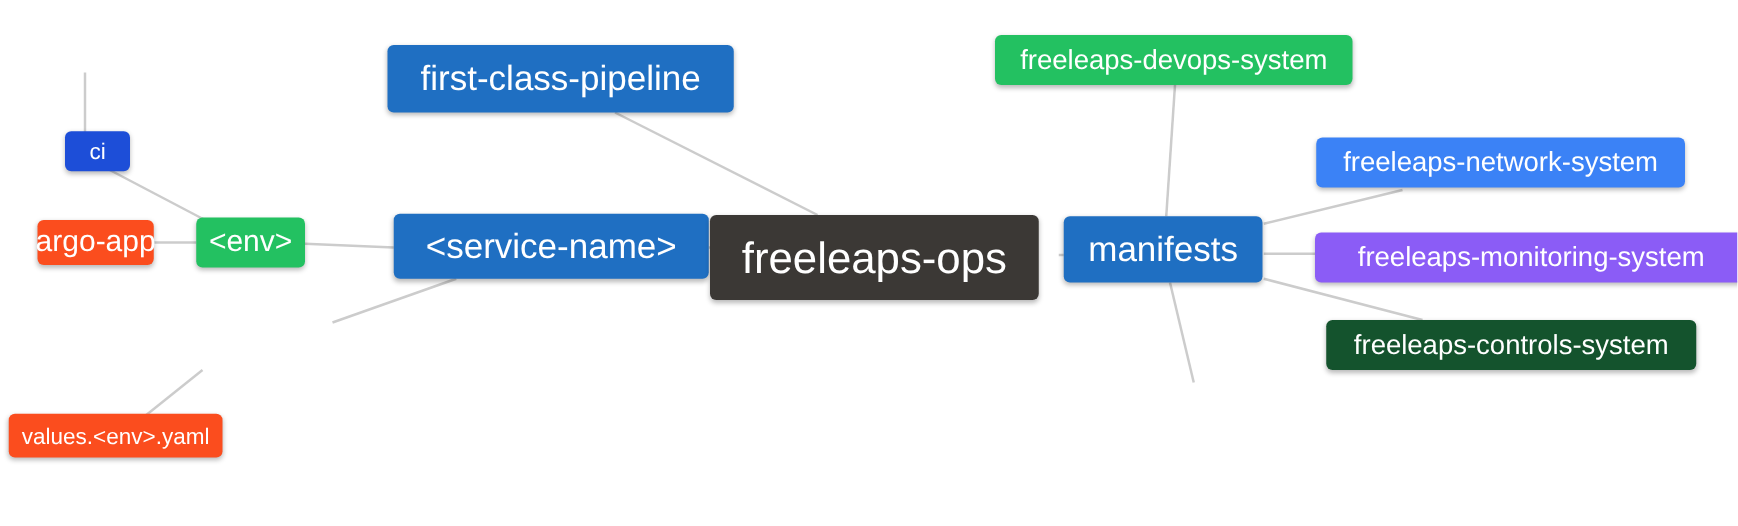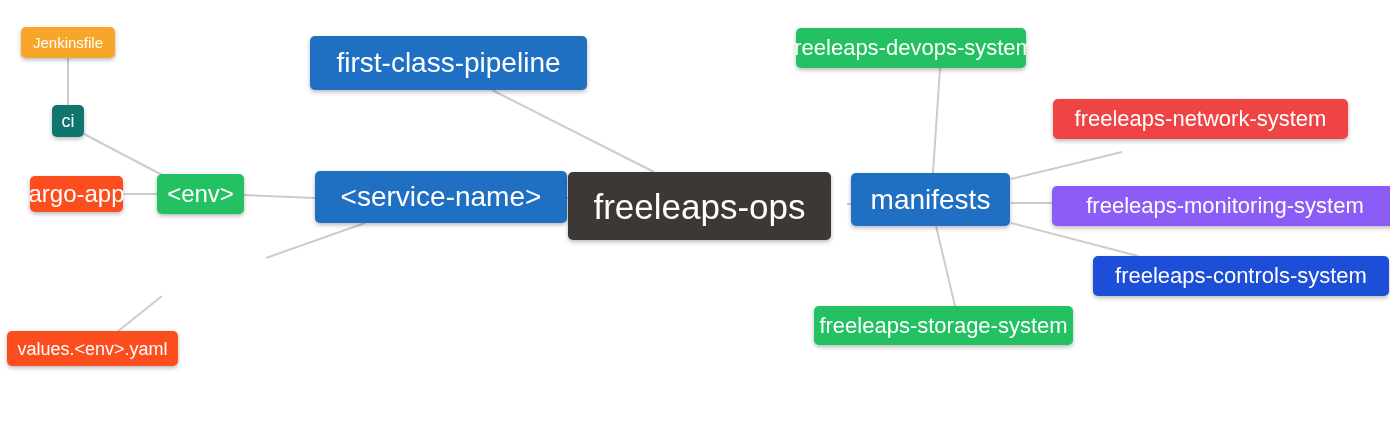--- a/index.html
+++ b/index.html
@@ -56,42 +56,40 @@
     <line x1="567" y1="198" x2="584" y2="198"></line>
     <line x1="492" y1="90" x2="654" y2="172"></line>
     <line x1="847" y1="204" x2="851" y2="204"></line>
     <line x1="933" y1="173" x2="940" y2="68"></line>
     <line x1="1011" y1="179" x2="1122" y2="152"></line>
     <line x1="1011" y1="203" x2="1052" y2="203"></line>
     <line x1="1011" y1="223" x2="1138" y2="256"></line>
     <line x1="936" y1="226" x2="955" y2="306"></line>
   </svg>
 
-  <div class="node" style="left: 21px; top: 27px; width: 94px; height: 31px; font-size: 15px; background-color: rgb(248, 166, 42);">Jenkinsfile</div>
 
-  <div class="node" style="left: 52px; top: 105px; width: 32px; height: 32px; font-size: 18px; background-color: #0f766e;">ci</div>
+  <div class="node" style="left: 52px; top: 105px; width: 52px; height: 32px; font-size: 18px; background-color: #1d4ed8;">ci</div>
 
   <div class="node" style="left: 30px; top: 176px; width: 93px; height: 36px; font-size: 24px; background-color: rgb(251, 77, 30);">argo-app</div>
 
   <div class="node" style="left: 157px; top: 174px; width: 87px; height: 40px; font-size: 24px; background-color: rgb(35, 193, 97);">&lt;env&gt;</div>
 
 
   <div class="node" style="left: 7px; top: 331px; width: 171px; height: 35px; font-size: 18px; background-color: rgb(251, 77, 30);">values.&lt;env&gt;.yaml</div>
 
   <div class="node" style="left: 310px; top: 36px; width: 277px; height: 54px; font-size: 28px; background-color: rgb(31, 111, 194);">first-class-pipeline</div>
 
   <div class="node" style="left: 315px; top: 171px; width: 252px; height: 52px; font-size: 28px; background-color: rgb(31, 111, 194);">&lt;service-name&gt;</div>
 
   <div class="node" style="left: 568px; top: 172px; width: 263px; height: 68px; font-size: 35px; background-color: rgb(59, 56, 53);">freeleaps-ops</div>
 
   <div class="node" style="left: 851px; top: 173px; width: 159px; height: 53px; font-size: 28px; background-color: rgb(31, 111, 194); text-align: center;">manifests</div>
 
-  <div class="node" style="left: 796px; top: 28px; width: 230px; height: 40px; font-size: 22px; background-color: rgb(35, 193, 97);">freeleaps-devops-system</div>
+  <div class="node" style="left: 796px; top: 28px; width: 286px; height: 40px; font-size: 22px; background-color: rgb(35, 193, 97);">freeleaps-devops-system</div>
 
-  <div class="node" style="left: 1053px; top: 99px; width: 295px; height: 40px; font-size: 22px; background-color: #ef4444;">freeleaps-network-system</div>
+  <div class="node" style="left: 1053px; top: 110px; width: 295px; height: 40px; font-size: 22px; background-color: #3b82f6;">freeleaps-network-system</div>
 
   <div class="node" style="left: 1052px; top: 186px; width: 346px; height: 40px; font-size: 22px; background-color: #8b5cf6;">freeleaps-monitoring-system</div>
 
-  <div class="node" style="left: 1093px; top: 256px; width: 296px; height: 40px; font-size: 22px; background-color: #1d4ed8;">freeleaps-controls-system</div>
+  <div class="node" style="left: 1061px; top: 256px; width: 296px; height: 40px; font-size: 22px; background-color: #14532d;">freeleaps-controls-system</div>
 
-  <div class="node" style="left: 814px; top: 306px; width: 259px; height: 39px; font-size: 22px; background-color: rgb(35, 193, 97);">freeleaps-storage-system</div>
 
 </div>
 
 </body></html>

